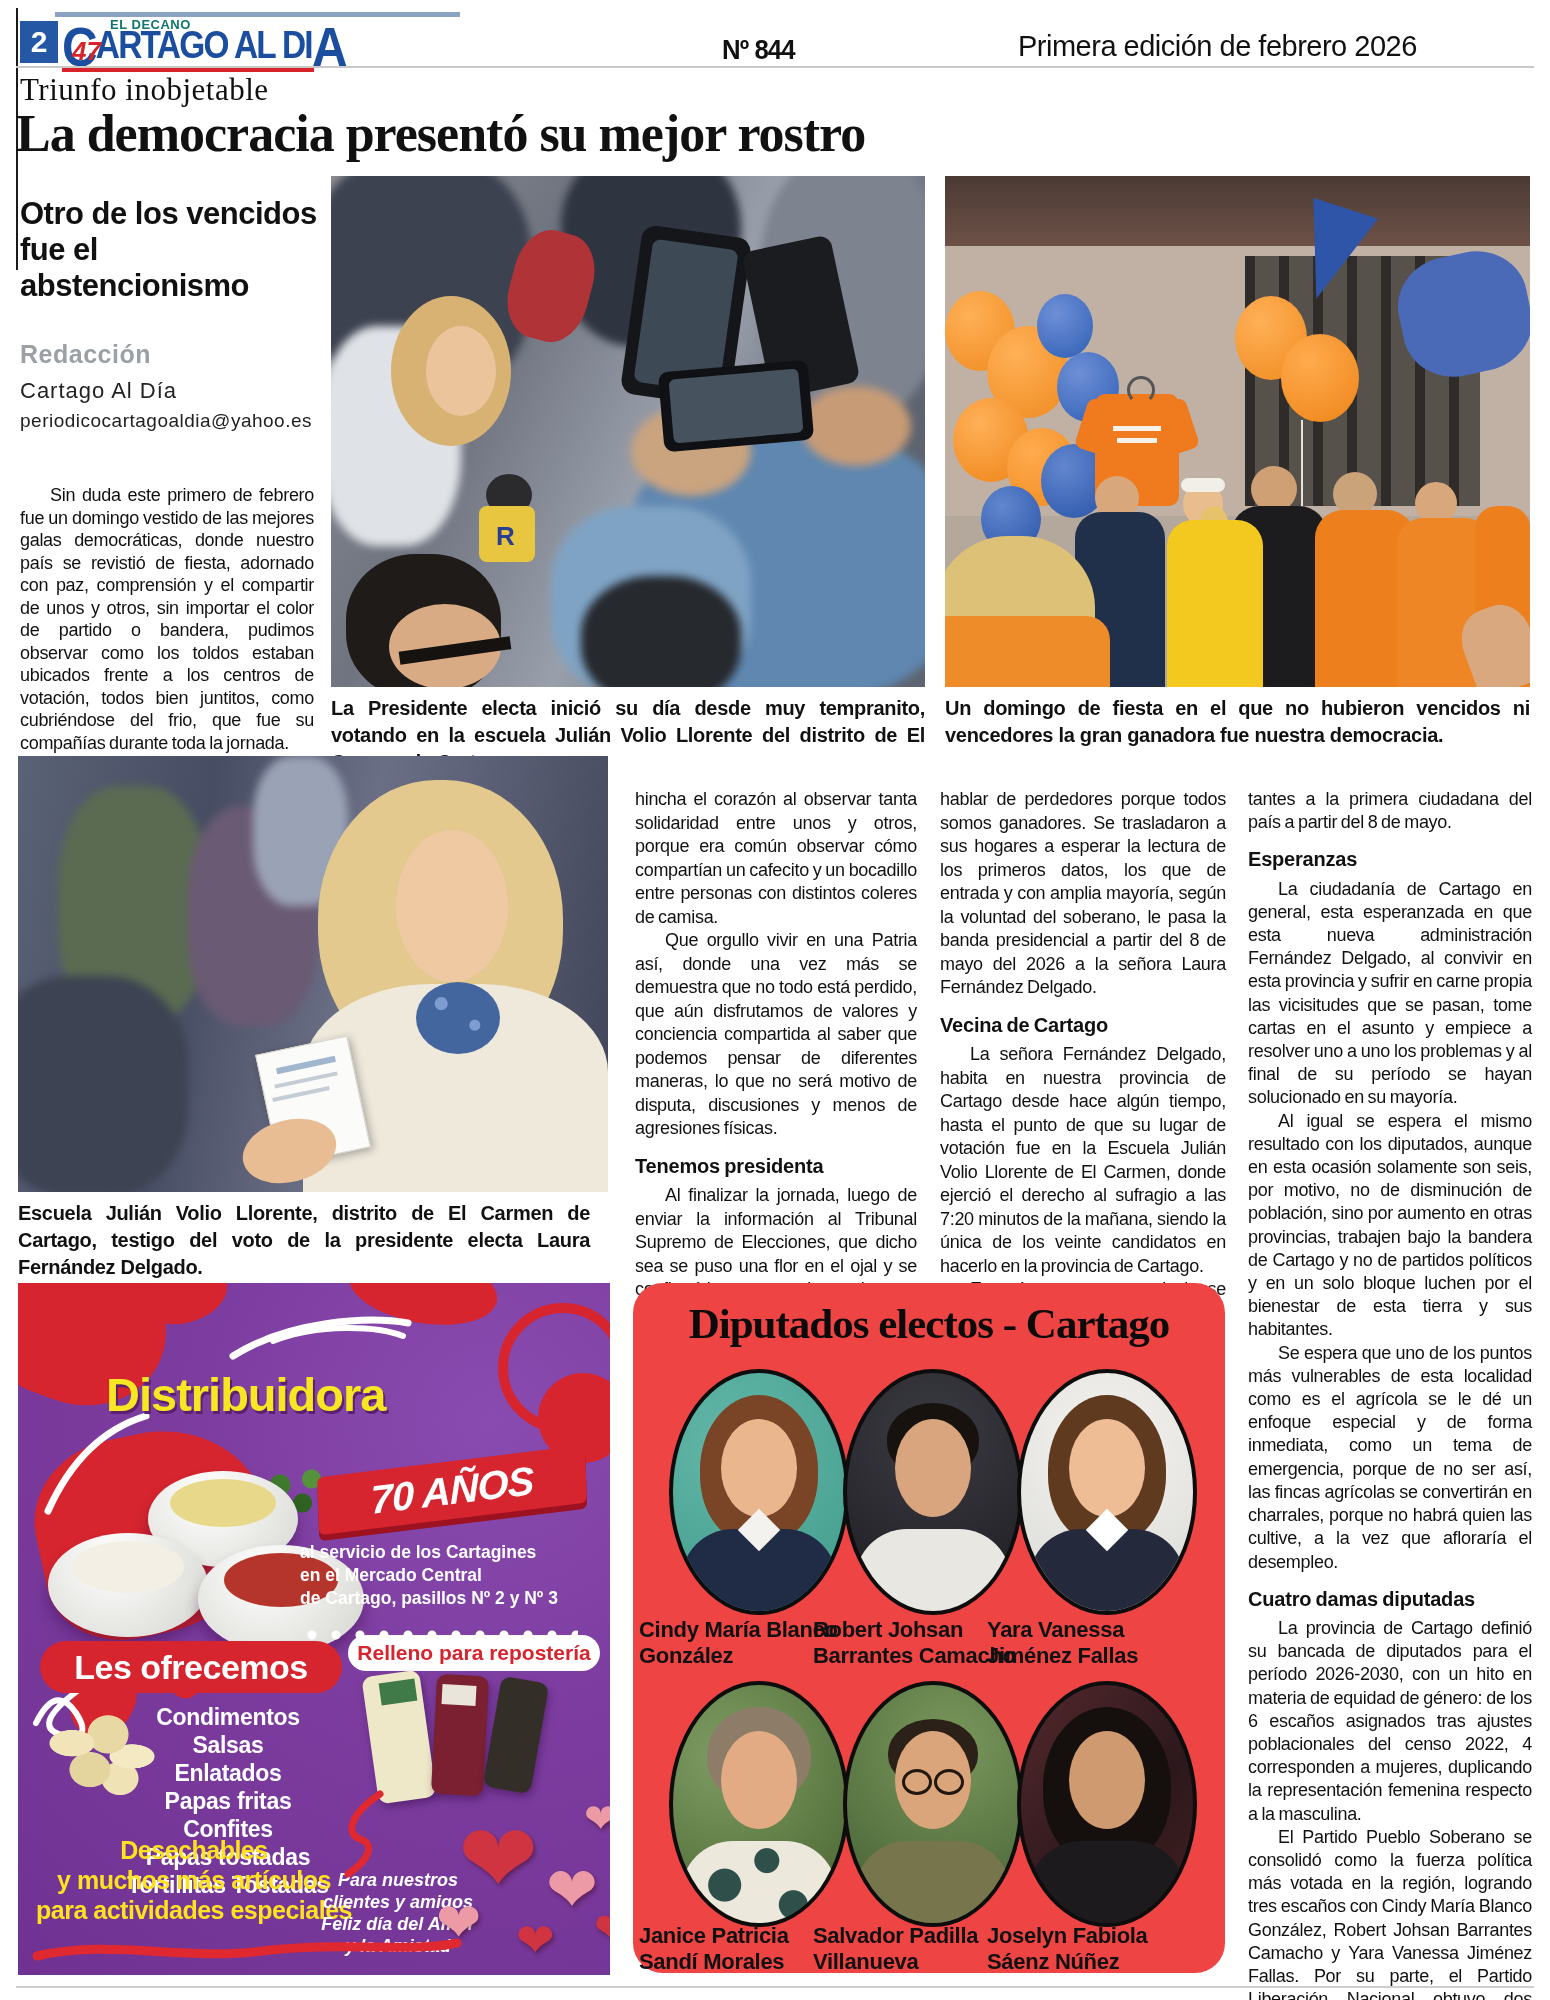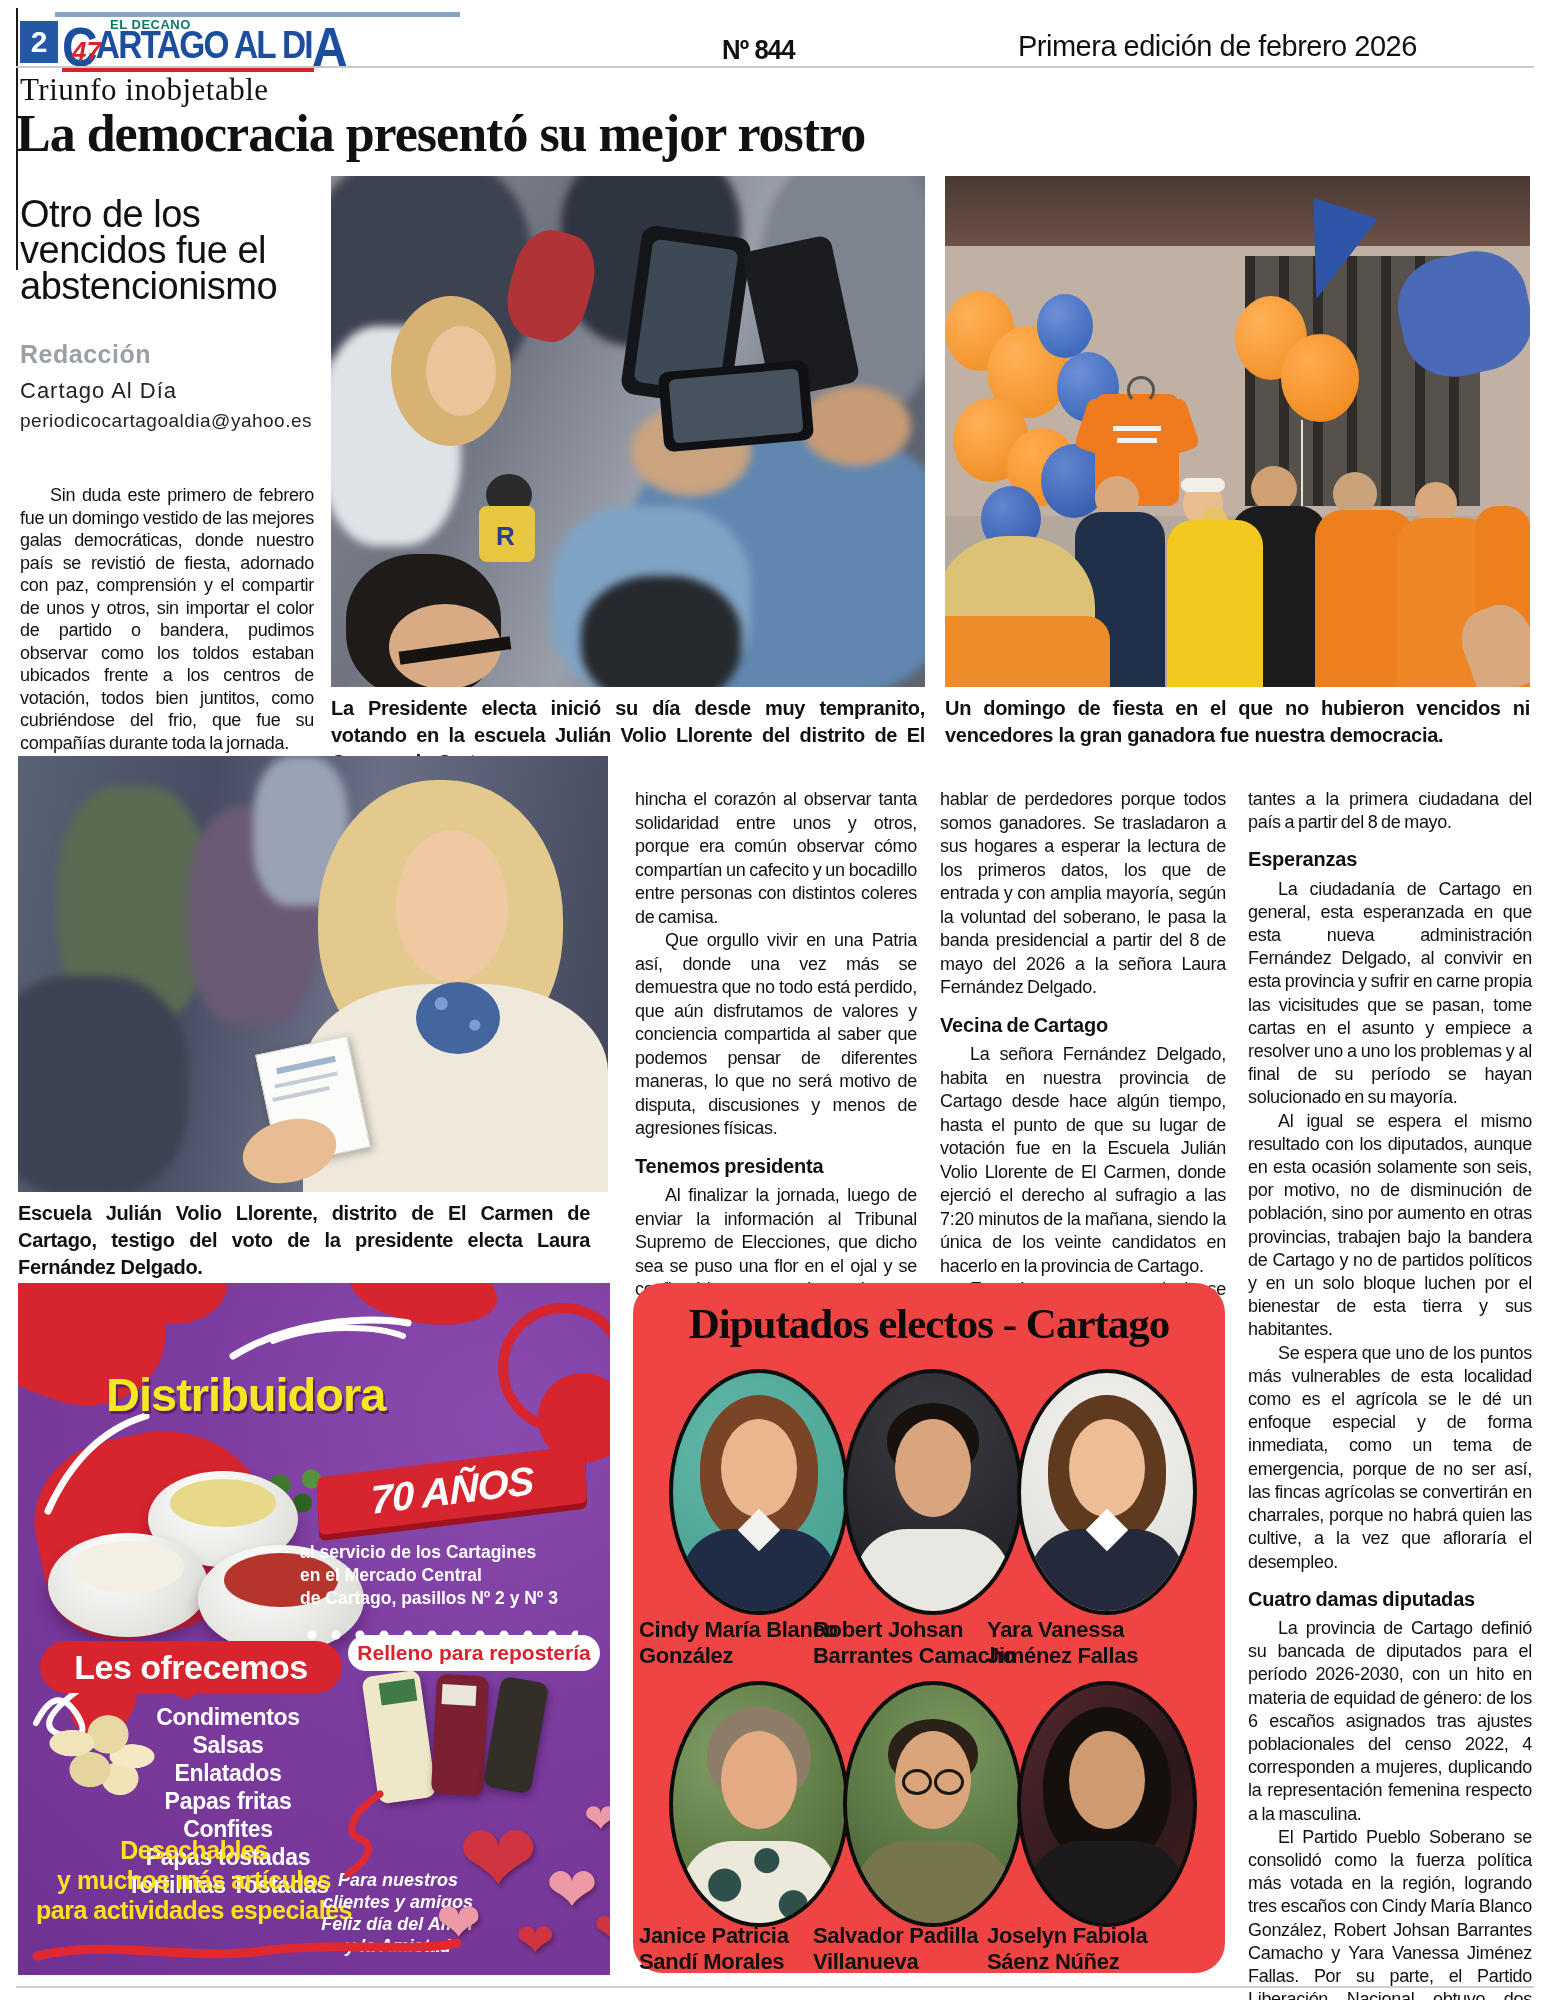--- a/index.html
+++ b/index.html
@@ -22,21 +22,21 @@
   .mast-47{position:absolute;left:10px;top:20px;color:#d9232b;font-size:26px;font-style:italic;font-weight:bold;z-index:3;}
   .mast-underline{position:absolute;left:0;top:52px;width:252px;height:4px;background:#d9232b;}
   .issue-num{left:722px;top:34px;font-size:28px;font-weight:bold;letter-spacing:-1px;transform:scaleX(.92);transform-origin:left;}
   .edition{left:1018px;top:30px;font-size:29px;letter-spacing:-.5px;}
 
   .kicker{left:20px;top:72px;font-family:"Liberation Serif",serif;font-size:31px;letter-spacing:.5px;}
   .headline{left:16px;top:104px;width:1100px;font-family:"Liberation Serif",serif;
             font-weight:bold;font-size:52px;letter-spacing:-1px;}
 
   
-  .subhead-big{left:20px;top:196px;width:300px;font-size:38px;font-weight:normal;line-height:36px;letter-spacing:-.5px;}
+  .subhead-big{left:20px;top:196px;width:300px;font-size:31px;font-weight:bold;line-height:36px;letter-spacing:-.5px;}
   .byline-author{left:20px;top:340px;font-size:25px;font-weight:bold;color:#9aa0a6;letter-spacing:.5px;}
   .byline-org{left:20px;top:378px;font-size:22px;color:#222;letter-spacing:1px;}
   .byline-email{left:20px;top:410px;font-size:19px;color:#222;letter-spacing:.5px;}
 
   .bodycol{font-size:18px;line-height:22.5px;text-align:justify;letter-spacing:-.3px;word-spacing:-1px;margin-top:32px;}
   .bodycol p{margin:0;text-indent:30px;}
   .bodycol p.noind{text-indent:0;}
   .bodycol .colsub{font-weight:bold;font-size:20px;margin:14px 0 6px 0;letter-spacing:-.2px;}
   .col1{left:20px;top:452px;width:294px;}
   .col2{left:635px;top:756px;width:282px;line-height:23.5px;}

